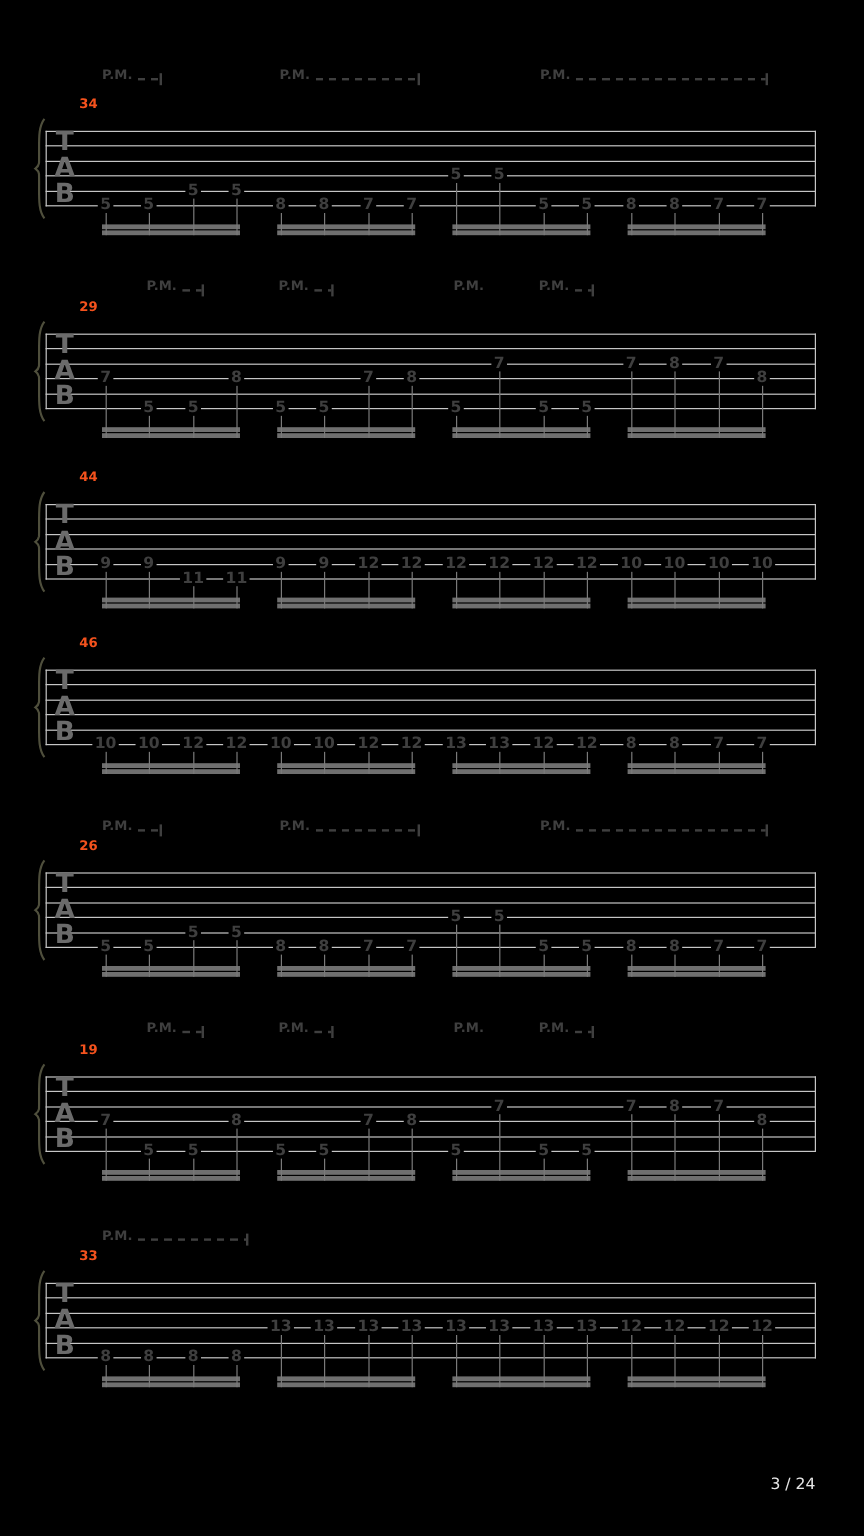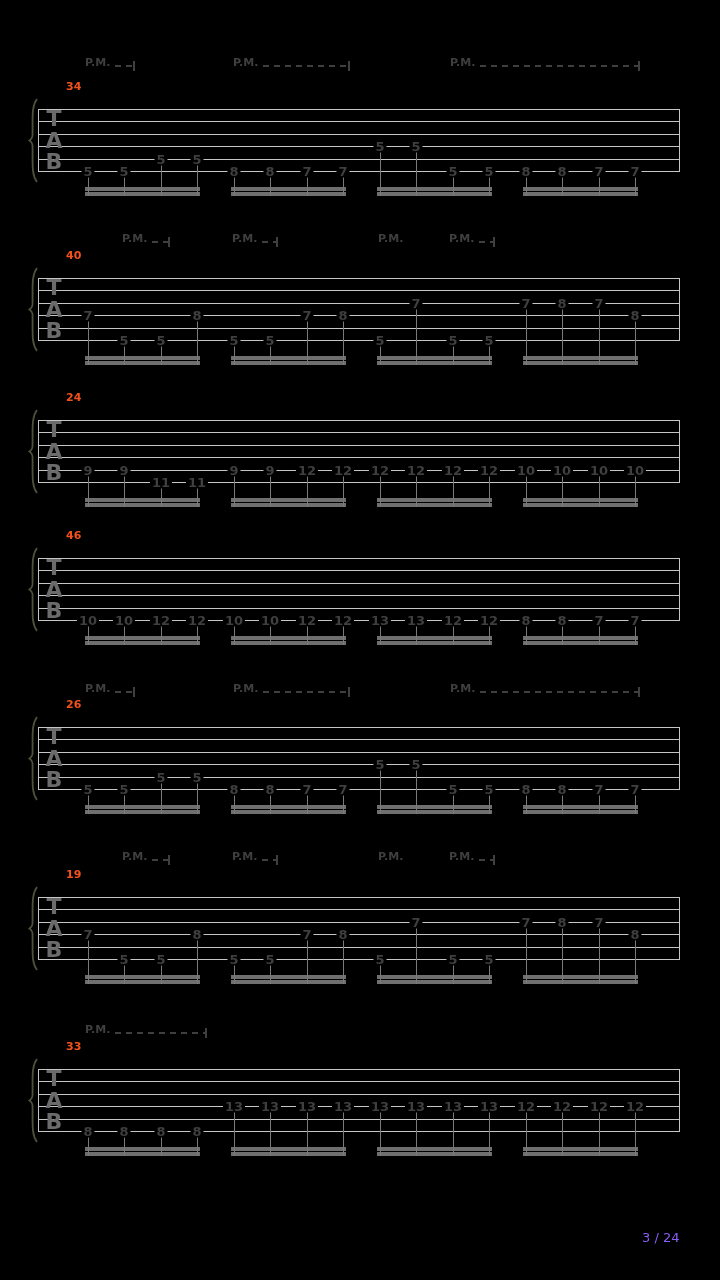--- a/index.html
+++ b/index.html
@@ -96,21 +96,21 @@
         <div style="position: absolute; left: 38px; top: 315px; width: 642px; height: 1px; background: rgb(198, 198, 198);"></div>
         <div style="position: absolute; left: 38px; top: 328px; width: 642px; height: 1px; background: rgb(198, 198, 198);"></div>
         <div style="position: absolute; left: 38px; top: 340px; width: 642px; height: 1px; background: rgb(198, 198, 198);"></div>
         <div style="position: absolute; left: 38px; top: 278px; width: 1px; height: 63px; background: rgb(198, 198, 198);"></div>
         <div style="position: absolute; left: 679px; top: 278px; width: 1px; height: 63px; background: rgb(198, 198, 198);"></div>
         <div class="clefbox" style="position: absolute; left: 43px; top: 279px; color: rgb(107, 107, 107);">
           <span>T</span>
           <span>A</span>
           <span>B</span>
         </div>
-        <div class="mnum" style="position: absolute; left: 66px; top: 250px; color: rgb(244, 82, 29);">40</div>
+        <div class="mnum" style="position: absolute; left: 66px; top: 250px; color: rgb(244, 82, 29);">29</div>
         <div class="pmtxt" style="position: absolute; left: 122px; top: 233px; color: rgb(63, 63, 63);">P.M.</div>
         <div style="position: absolute; left: 152px; top: 241px; width: 16px; height: 2px; background: repeating-linear-gradient(90deg, rgb(63, 63, 63) 0px, rgb(63, 63, 63) 6px, transparent 6px, transparent 11px);"></div>
         <div style="position: absolute; left: 168px; top: 237px; width: 2px; height: 10px; background: rgb(63, 63, 63);"></div>
         <div class="pmtxt" style="position: absolute; left: 232px; top: 233px; color: rgb(63, 63, 63);">P.M.</div>
         <div style="position: absolute; left: 262px; top: 241px; width: 14px; height: 2px; background: repeating-linear-gradient(90deg, rgb(63, 63, 63) 0px, rgb(63, 63, 63) 6px, transparent 6px, transparent 11px);"></div>
         <div style="position: absolute; left: 276px; top: 237px; width: 2px; height: 10px; background: rgb(63, 63, 63);"></div>
         <div class="pmtxt" style="position: absolute; left: 378px; top: 233px; color: rgb(63, 63, 63);">P.M.</div>
         <div class="pmtxt" style="position: absolute; left: 449px; top: 233px; color: rgb(63, 63, 63);">P.M.</div>
         <div style="position: absolute; left: 479px; top: 241px; width: 14px; height: 2px; background: repeating-linear-gradient(90deg, rgb(63, 63, 63) 0px, rgb(63, 63, 63) 6px, transparent 6px, transparent 11px);"></div>
         <div style="position: absolute; left: 493px; top: 237px; width: 2px; height: 10px; background: rgb(63, 63, 63);"></div>
@@ -165,21 +165,21 @@
         <div style="position: absolute; left: 38px; top: 457px; width: 642px; height: 1px; background: rgb(198, 198, 198);"></div>
         <div style="position: absolute; left: 38px; top: 470px; width: 642px; height: 1px; background: rgb(198, 198, 198);"></div>
         <div style="position: absolute; left: 38px; top: 482px; width: 642px; height: 1px; background: rgb(198, 198, 198);"></div>
         <div style="position: absolute; left: 38px; top: 420px; width: 1px; height: 63px; background: rgb(198, 198, 198);"></div>
         <div style="position: absolute; left: 679px; top: 420px; width: 1px; height: 63px; background: rgb(198, 198, 198);"></div>
         <div class="clefbox" style="position: absolute; left: 43px; top: 421px; color: rgb(107, 107, 107);">
           <span>T</span>
           <span>A</span>
           <span>B</span>
         </div>
-        <div class="mnum" style="position: absolute; left: 66px; top: 392px; color: rgb(244, 82, 29);">24</div>
+        <div class="mnum" style="position: absolute; left: 66px; top: 392px; color: rgb(244, 82, 29);">44</div>
         <div style="position: absolute; left: 85px; top: 498px; width: 115px; height: 4px; background: rgb(111, 111, 111);"></div>
         <div style="position: absolute; left: 85px; top: 503px; width: 115px; height: 4px; background: rgb(111, 111, 111);"></div>
         <div style="position: absolute; left: 231px; top: 498px; width: 115px; height: 4px; background: rgb(111, 111, 111);"></div>
         <div style="position: absolute; left: 231px; top: 503px; width: 115px; height: 4px; background: rgb(111, 111, 111);"></div>
         <div style="position: absolute; left: 377px; top: 498px; width: 115px; height: 4px; background: rgb(111, 111, 111);"></div>
         <div style="position: absolute; left: 377px; top: 503px; width: 115px; height: 4px; background: rgb(111, 111, 111);"></div>
         <div style="position: absolute; left: 523px; top: 498px; width: 115px; height: 4px; background: rgb(111, 111, 111);"></div>
         <div style="position: absolute; left: 523px; top: 503px; width: 115px; height: 4px; background: rgb(111, 111, 111);"></div>
         <div style="position: absolute; left: 88px; top: 476px; width: 1px; height: 31px; background: rgb(122, 122, 122);"></div>
         <div class="fret" style="position: absolute; left: 88px; top: 470px; color: rgb(63, 63, 63);">9</div>
@@ -466,14 +466,14 @@
         <div style="position: absolute; left: 526px; top: 1112px; width: 1px; height: 44px; background: rgb(122, 122, 122);"></div>
         <div class="fret" style="position: absolute; left: 526px; top: 1106px; color: rgb(63, 63, 63);">12</div>
         <div style="position: absolute; left: 562px; top: 1112px; width: 1px; height: 44px; background: rgb(122, 122, 122);"></div>
         <div class="fret" style="position: absolute; left: 562px; top: 1106px; color: rgb(63, 63, 63);">12</div>
         <div style="position: absolute; left: 599px; top: 1112px; width: 1px; height: 44px; background: rgb(122, 122, 122);"></div>
         <div class="fret" style="position: absolute; left: 599px; top: 1106px; color: rgb(63, 63, 63);">12</div>
         <div style="position: absolute; left: 635px; top: 1112px; width: 1px; height: 44px; background: rgb(122, 122, 122);"></div>
         <div class="fret" style="position: absolute; left: 635px; top: 1106px; color: rgb(63, 63, 63);">12</div>
       </div>
     </div>
-  <div id="footer" style="left: 642px; top: 1230px; color: #8b5cf6;">3 / 24</div>
+  <div id="footer" style="left: 642px; top: 1230px; color: #e5e5e5;">3 / 24</div>
 </div>
 
 </body></html>

